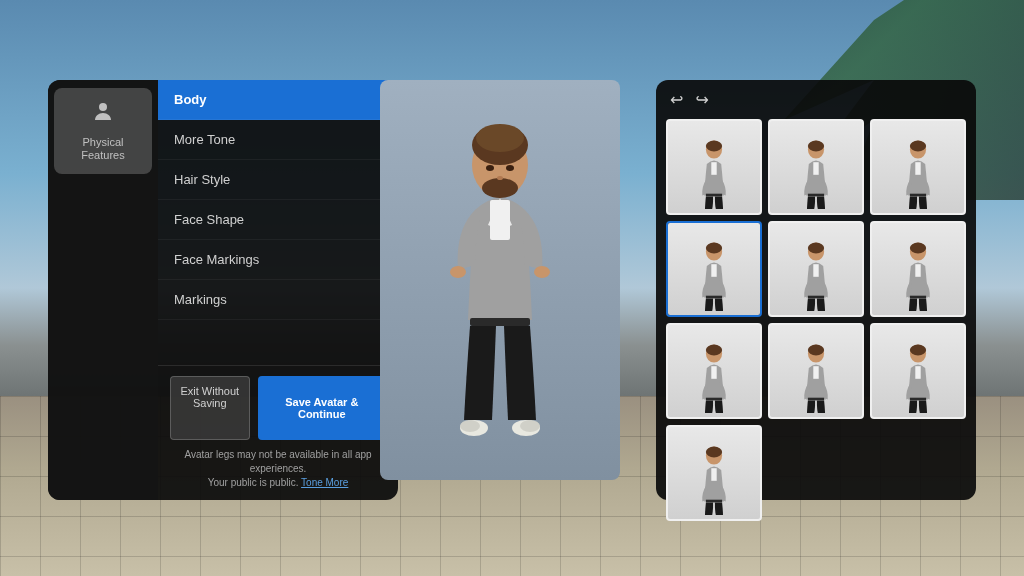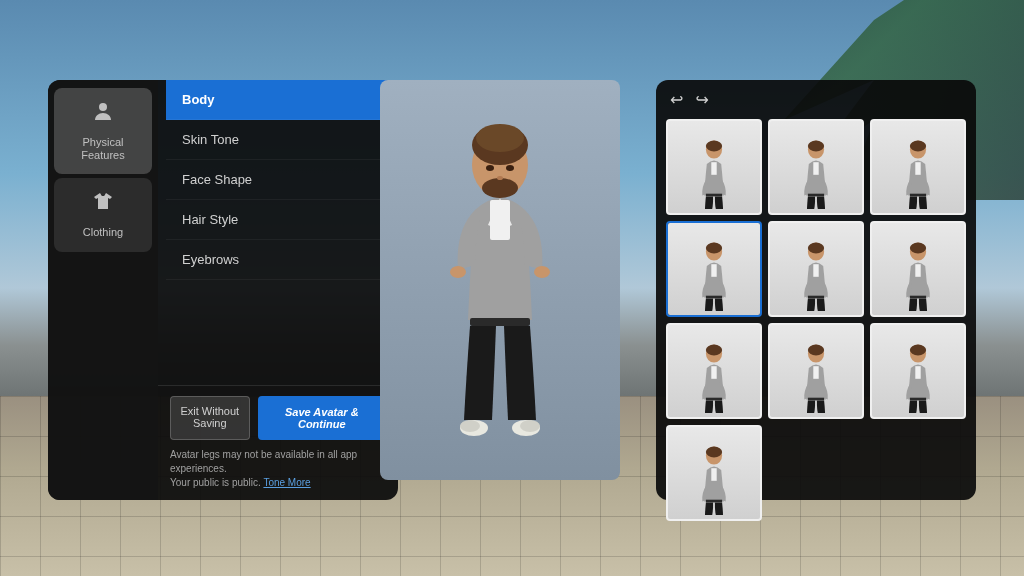--- a/index.html
+++ b/index.html
@@ -110,21 +110,20 @@
       flex: 1;
       overflow-y: auto;
     }
 
     .menu-item {
       padding: 12px 16px;
       color: #d0d0d0;
       font-size: 13px;
       cursor: pointer;
       border-bottom: 1px solid rgba(255,255,255,0.05);
-      margin-left: 8px;
     }
 
     .menu-item.active {
       background: #1a6fd4;
       color: #ffffff;
       font-weight: 600;
     }
 
     .bottom-section {
       padding: 10px 12px;
@@ -144,36 +143,35 @@
       border: 1px solid rgba(255,255,255,0.2);
       color: #d0d0d0;
       font-size: 11px;
       border-radius: 4px;
       cursor: pointer;
       text-align: center;
     }
 
     .btn-save {
       flex: 1.5;
-      padding: 10px 6px;
+      padding: 20px 6px;
       background: #1a6fd4;
       border: none;
       color: #ffffff;
       font-size: 11px;
       border-radius: 4px;
       cursor: pointer;
       text-align: center;
       font-weight: 600;
-      font-style: italic;
     }
 
     .notice-text {
       font-size: 10px;
       color: #a0a0a0;
-      text-align: left;
+      text-align: center;
       line-height: 1.4;
     }
 
     .notice-text a {
       color: #5a9fe0;
     }
 
     
     .center-panel {
       position: absolute;
@@ -274,46 +272,41 @@
     <div class="sidebar-item active">
       <span class="icon">
         <svg width="24" height="24" viewBox="0 0 24 24" fill="none">
           <circle cx="12" cy="7" r="4" fill="#c0c0c0"></circle>
           <path d="M4 20c0-4 3.6-7 8-7s8 3 8 7" fill="#c0c0c0"></path>
         </svg>
       </span>
       <span class="label">Physical
 Features</span>
     </div>
-    <div class="sidebar-item">
-      <span class="icon">
-        <svg width="24" height="24" viewBox="0 0 24 24" fill="none">
-          <path d="M9 3L3 7l2 2 2-1v11h10V8l2 1 2-2-6-4-1.5 2.5A1.5 1.5 0 0112 6a1.5 1.5 0 01-1.5-0.5L9 3z" fill="#c0c0c0"></path>
-        </svg>
-      </span>
-      <span class="label">Clothing</span>
-    </div>
   </div>
 
   <div class="main-menu">
     <div class="menu-items">
       <div class="menu-item active">
         <span>Body</span>
       </div>
       <div class="menu-item">
-        <span>Skin Tone</span>
+        <span>More Tone</span>
+      </div>
+      <div class="menu-item">
+        <span>Hair Style</span>
       </div>
       <div class="menu-item">
         <span>Face Shape</span>
       </div>
       <div class="menu-item">
-        <span>Hair Style</span>
+        <span>Face Markings</span>
       </div>
       <div class="menu-item">
-        <span>Eyebrows</span>
+        <span>Markings</span>
       </div>
 
     </div>
 
     <div class="bottom-section">
       <div class="btn-row">
         <div class="btn-exit">
           <span>Exit Without Saving</span>
         </div>
         <div class="btn-save">

